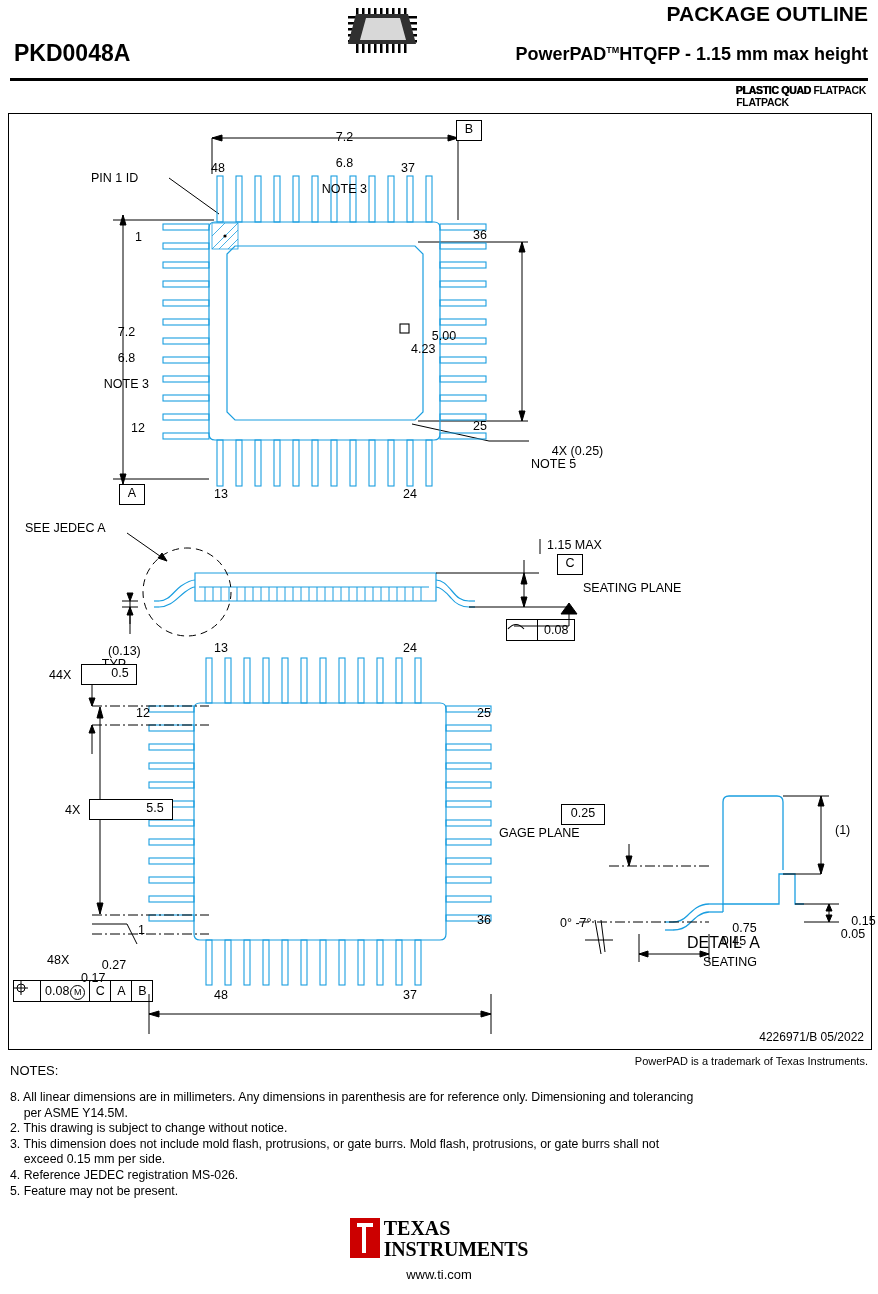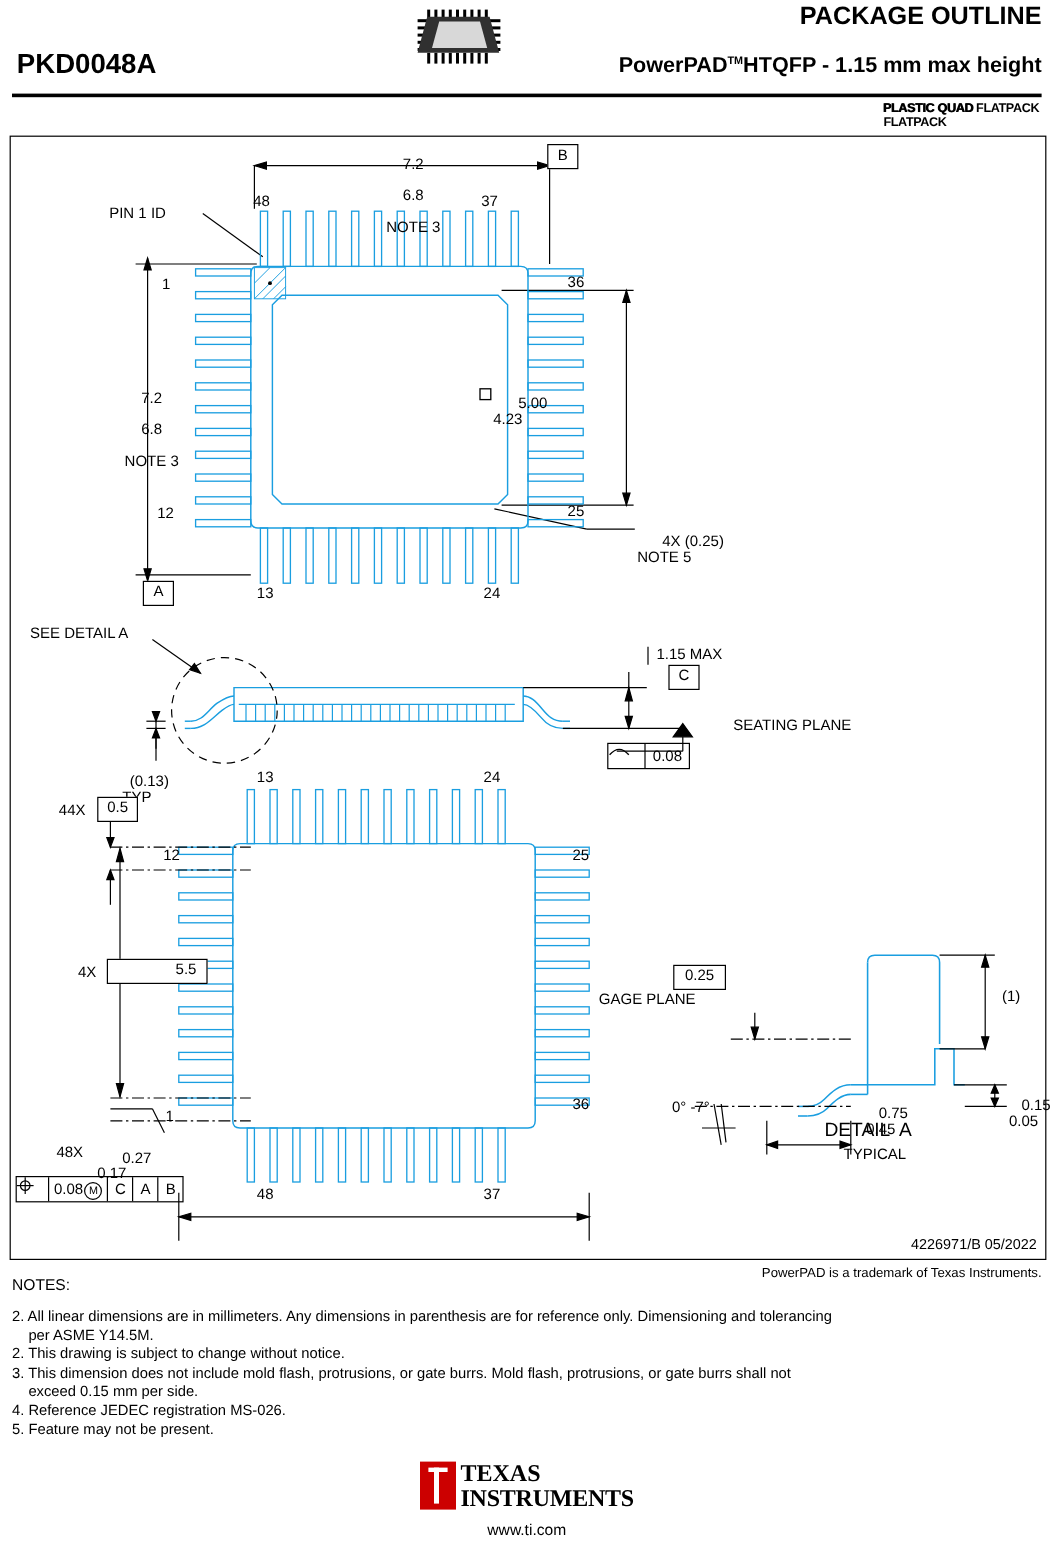--- a/index.html
+++ b/index.html
@@ -435,24 +435,24 @@
       <span>NOTE 3</span>
     </div>
     <div class="lbl" style="left:402px;top:203px;">
       <span>5.00</span><br><span>4.23</span>
     </div>
     <div class="lbl" style="left:522px;top:318px;">
       <span>4X (0.25)</span><br><span>NOTE 5</span>
     </div>
     <div class="box" style="left:110px;top:370px;width:24px;height:19px;">A</div>
 
-    <div class="lbl" style="left:16px;top:408px;">SEE DETAIL A</div>
+    <div class="lbl" style="left:16px;top:408px;">SEE JEDEC A</div>
     <div class="lbl" style="left:538px;top:425px;">1.15 MAX</div>
     <div class="box" style="left:548px;top:440px;width:24px;height:19px;">C</div>
-    <div class="lbl" style="left:574px;top:484px;margin-left:28px;">SEATING PLANE</div>
+    <div class="lbl" style="left:574px;top:468px;">SEATING PLANE</div>
     <div class="lbl c" style="left:72px;top:518px;width:66px;">
       <span>(0.13)</span><br><span>TYP</span>
     </div>
 
     <div style="position:absolute;left:497px;top:505px;display:flex;border:1.2px solid #000;height:20px;">
       <div style="width:30px;border-right:1.2px solid #000;display:flex;align-items:center;justify-content:center;">
         <svg width="18" height="10">
             <path d="M1,9 Q9,0 17,9" stroke="#000" fill="none" stroke-width="1.1"></path>
           </svg>
       </div>
@@ -462,21 +462,21 @@
     <div class="lbl" style="left:205px;top:528px;">13</div>
     <div class="lbl" style="left:394px;top:528px;">24</div>
     <div class="lbl" style="left:127px;top:593px;">12</div>
     <div class="lbl" style="left:468px;top:593px;">25</div>
     <div class="lbl" style="left:129px;top:810px;">1</div>
     <div class="lbl" style="left:468px;top:800px;">36</div>
     <div class="lbl" style="left:205px;top:875px;">48</div>
     <div class="lbl" style="left:394px;top:875px;">37</div>
 
     <div class="lbl" style="left:40px;top:555px;">44X</div>
-    <div class="box" style="left:72px;top:550px;width:32px;height:19px;">0.5</div>
+    <div class="box" style="left:72px;top:550px;width:32px;height:19px;padding-left:22px;">0.5</div>
     <div class="lbl" style="left:56px;top:690px;">4X</div>
     <div class="box" style="left:80px;top:685px;width:34px;height:19px;padding-left:48px;">5.5</div>
     <div class="lbl" style="left:38px;top:840px;">48X</div>
     <div class="lbl" style="left:72px;top:832px;">
       <span>0.27</span><br><span>0.17</span>
     </div>
 
     <div style="position:absolute;left:4px;top:866px;display:flex;border:1.2px solid #000;height:20px;">
       <div style="width:26px;border-right:1.2px solid #000;display:flex;align-items:center;justify-content:center;">
         <svg width="14" height="14">
@@ -498,29 +498,29 @@
     <div class="lbl" style="left:490px;top:713px;">GAGE PLANE</div>
     <div class="lbl" style="left:551px;top:803px;">0° -7°</div>
     <div class="lbl c" style="left:700px;top:795px;width:50px;text-align:center;">
       <span>0.75</span><br><span>0.45</span>
     </div>
     <div class="lbl c" style="left:820px;top:788px;width:48px;">
       <span>0.15</span><br><span>0.05</span>
     </div>
     <div class="lbl" style="left:826px;top:710px;">(1)</div>
     <div class="lbl" style="left:678px;top:822px;font-size:16px;">DETAIL  A</div>
-    <div class="lbl" style="left:694px;top:842px;">TYPICAL</div>
+    <div class="lbl" style="left:694px;top:842px;">SEATING</div>
 
   </div>
 
   <div class="docnum">4226971/B   05/2022</div>
   <div class="trademark">PowerPAD is a trademark of Texas Instruments.</div>
   <div class="notes-title">NOTES:</div>
   <div class="notes">
-    <div>2. All linear dimensions are in millimeters. Any dimensions in parenthesis are for reference only. Dimensioning and tolerancing</div>
+    <div>8. All linear dimensions are in millimeters. Any dimensions in parenthesis are for reference only. Dimensioning and tolerancing</div>
     <div>    per ASME Y14.5M.</div>
     <div>2. This drawing is subject to change without notice.</div>
     <div>3. This dimension does not include mold flash, protrusions, or gate burrs. Mold flash, protrusions, or gate burrs shall not</div>
     <div>    exceed 0.15 mm per side.</div>
     <div>4. Reference JEDEC registration MS-026.</div>
     <div>5. Feature may not be present.</div>
   </div>
 
   <div class="footer">
     <div class="ti-logo">

